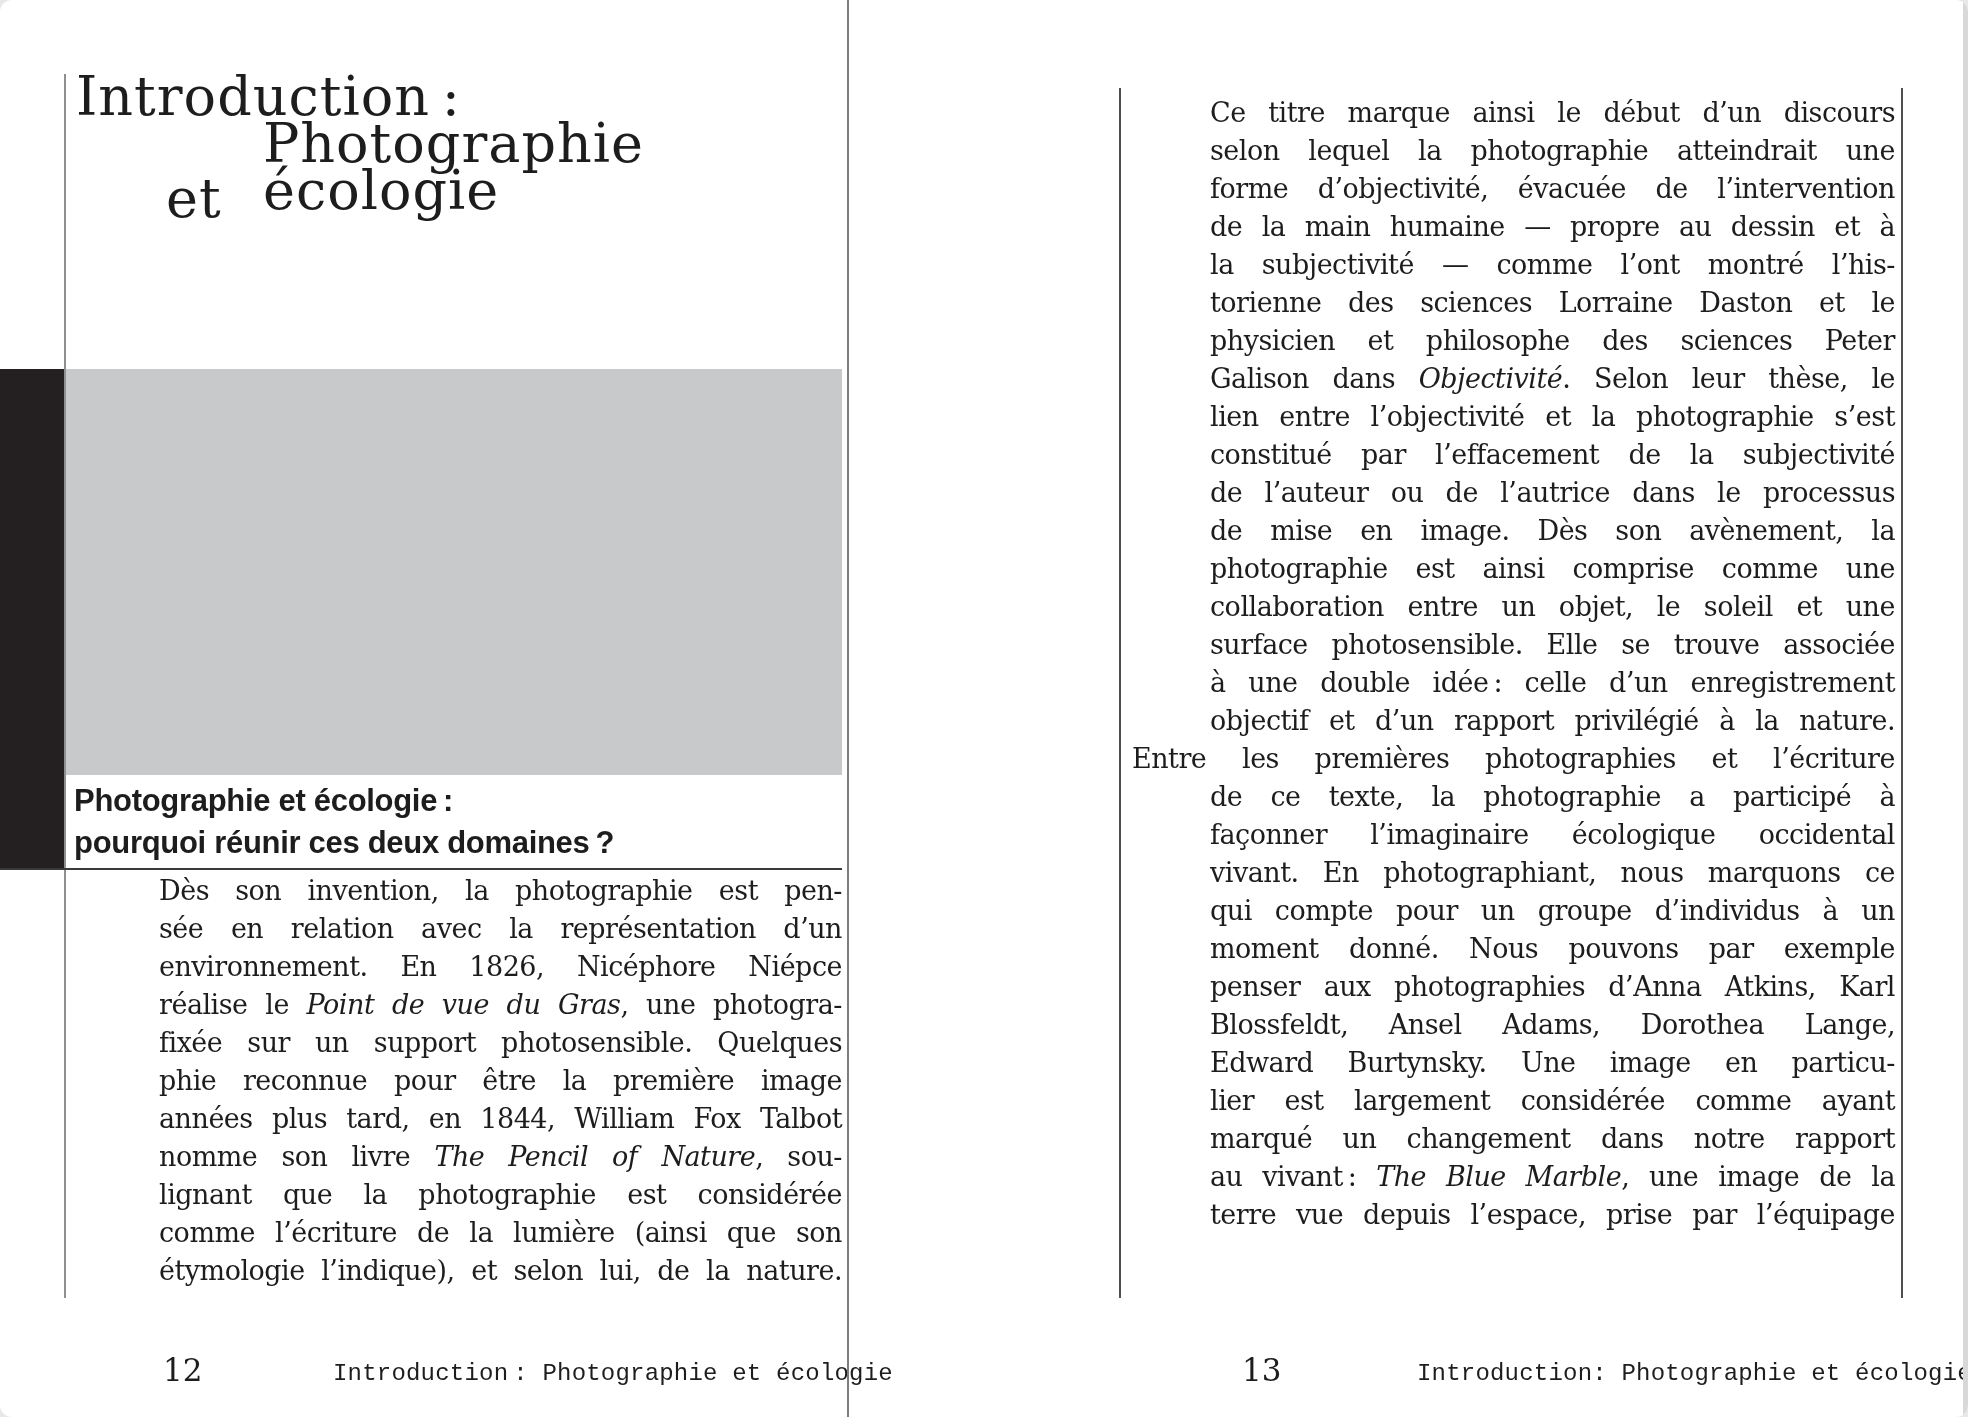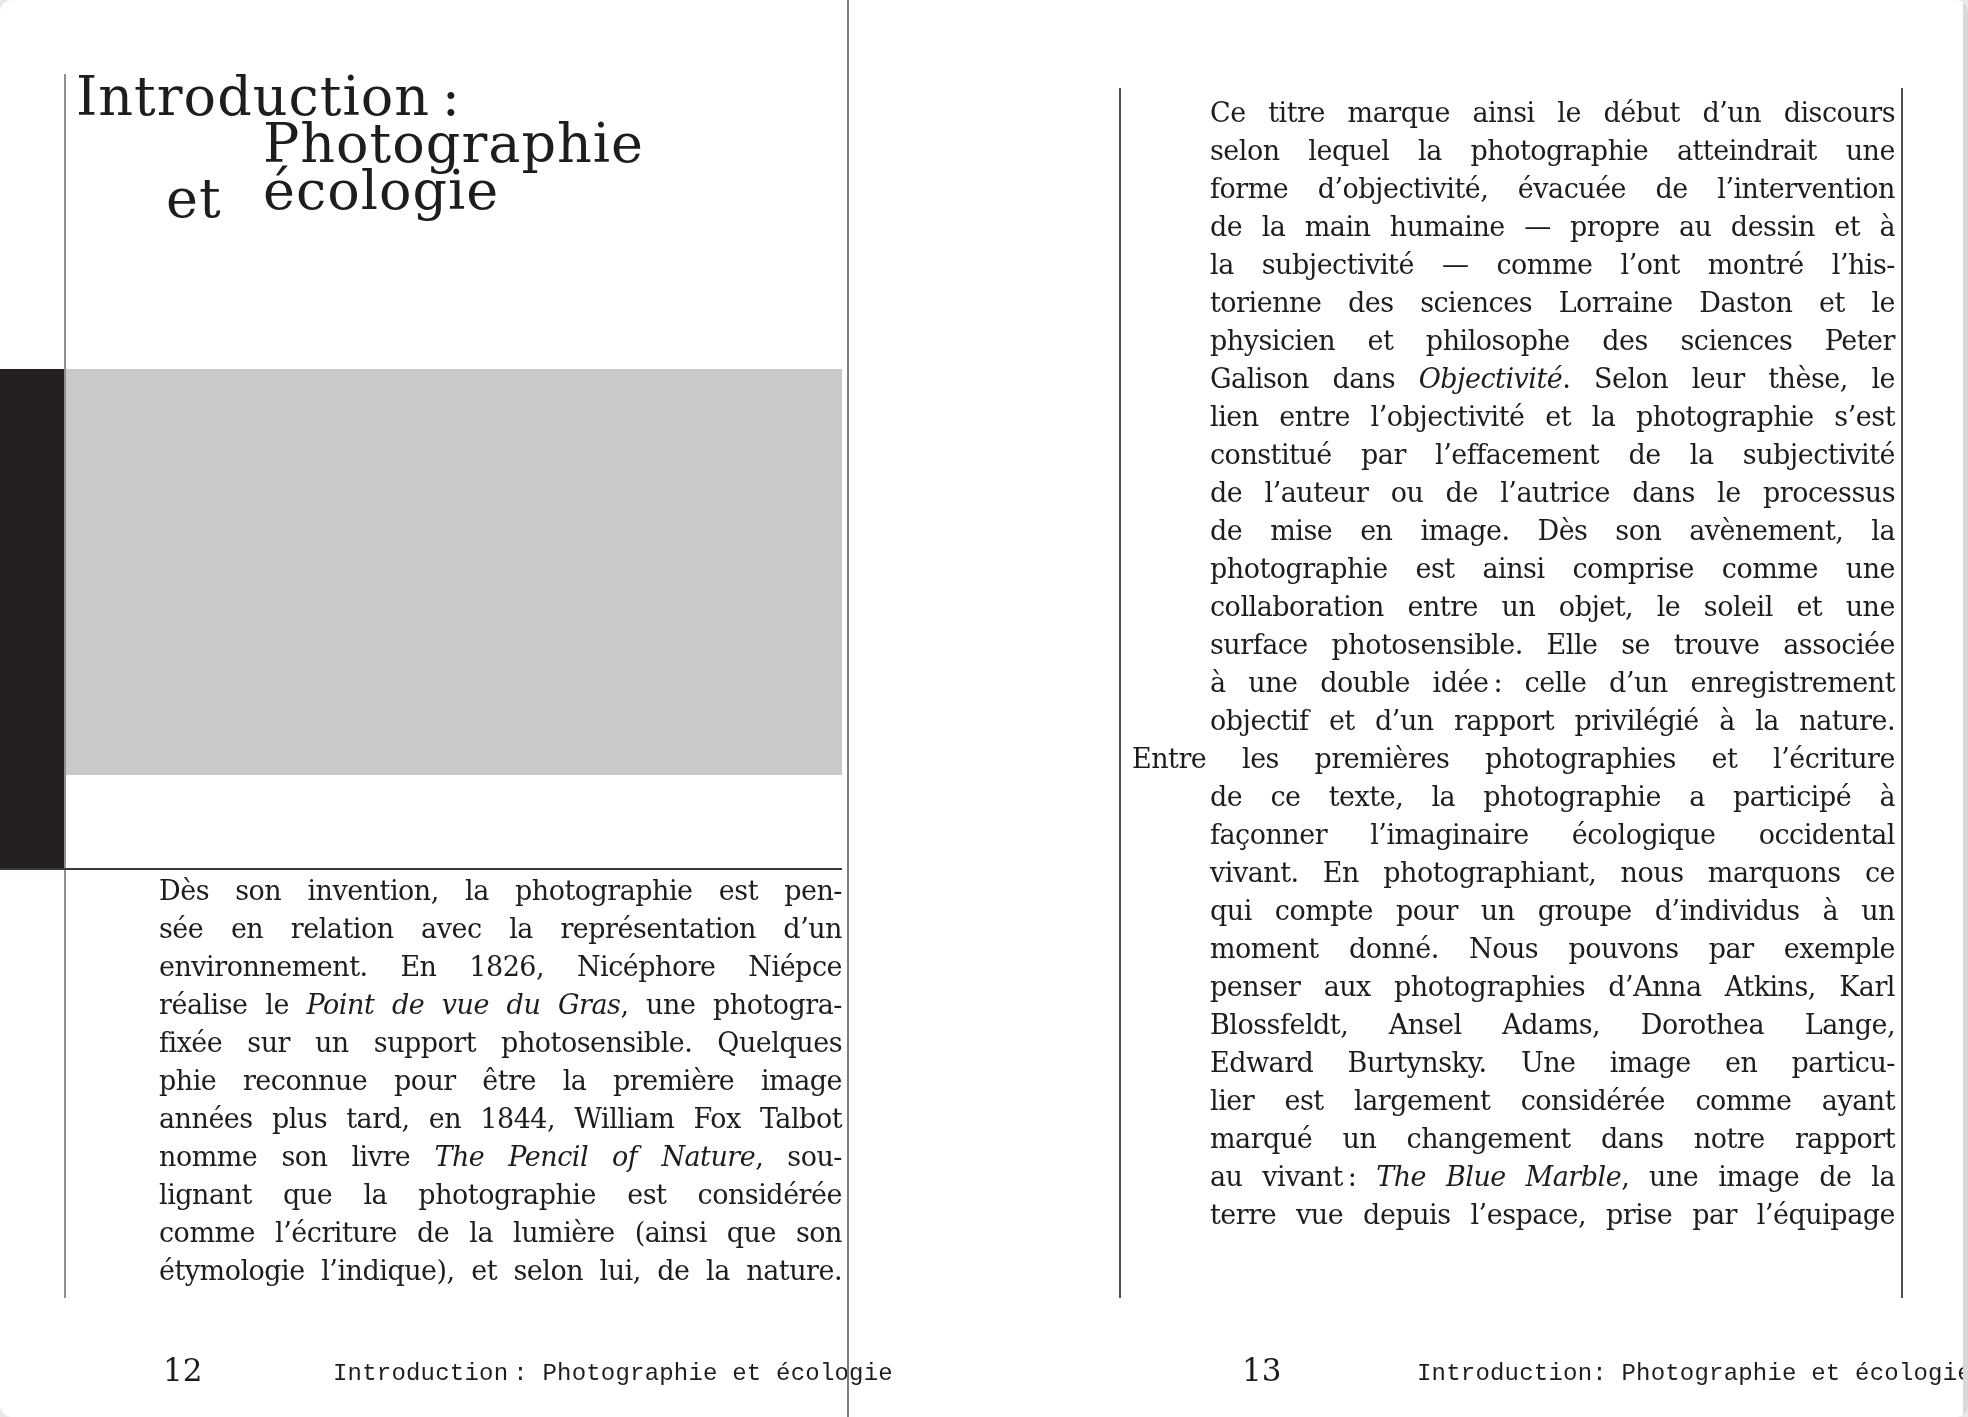--- a/index.html
+++ b/index.html
@@ -68,20 +68,24 @@
 
   <span class="title-seg t1">Introduction :</span>
   <span class="title-seg t2">Photographie</span>
   <span class="title-seg t3">et</span>
   <span class="title-seg t4">écologie</span>
 
   <div class="black-bar"></div>
   <div class="gray-box"></div>
   <div class="heading-rule"></div>
 
+  <div class="subhead">
+      <div class="line"><span>Photographie et écologie :</span></div>
+      <div class="line"><span>pourquoi réunir ces deux domaines ?</span></div>
+    </div>
 
   <div class="body-col body-left">
       <div class="line"><span>Dès son invention, la photographie est pen-</span></div>
       <div class="line"><span>sée en relation avec la représentation d’un</span></div>
       <div class="line"><span>environnement. En 1826, Nicéphore Niépce</span></div>
       <div class="line"><span>réalise le </span><i>Point de vue du Gras</i><span>, une photogra-</span></div>
       <div class="line"><span>fixée sur un support photosensible. Quelques</span></div>
       <div class="line"><span>phie reconnue pour être la première image</span></div>
       <div class="line"><span>années plus tard, en 1844, William Fox Talbot</span></div>
       <div class="line"><span>nomme son livre </span><i>The Pencil of Nature</i><span>, sou-</span></div>

